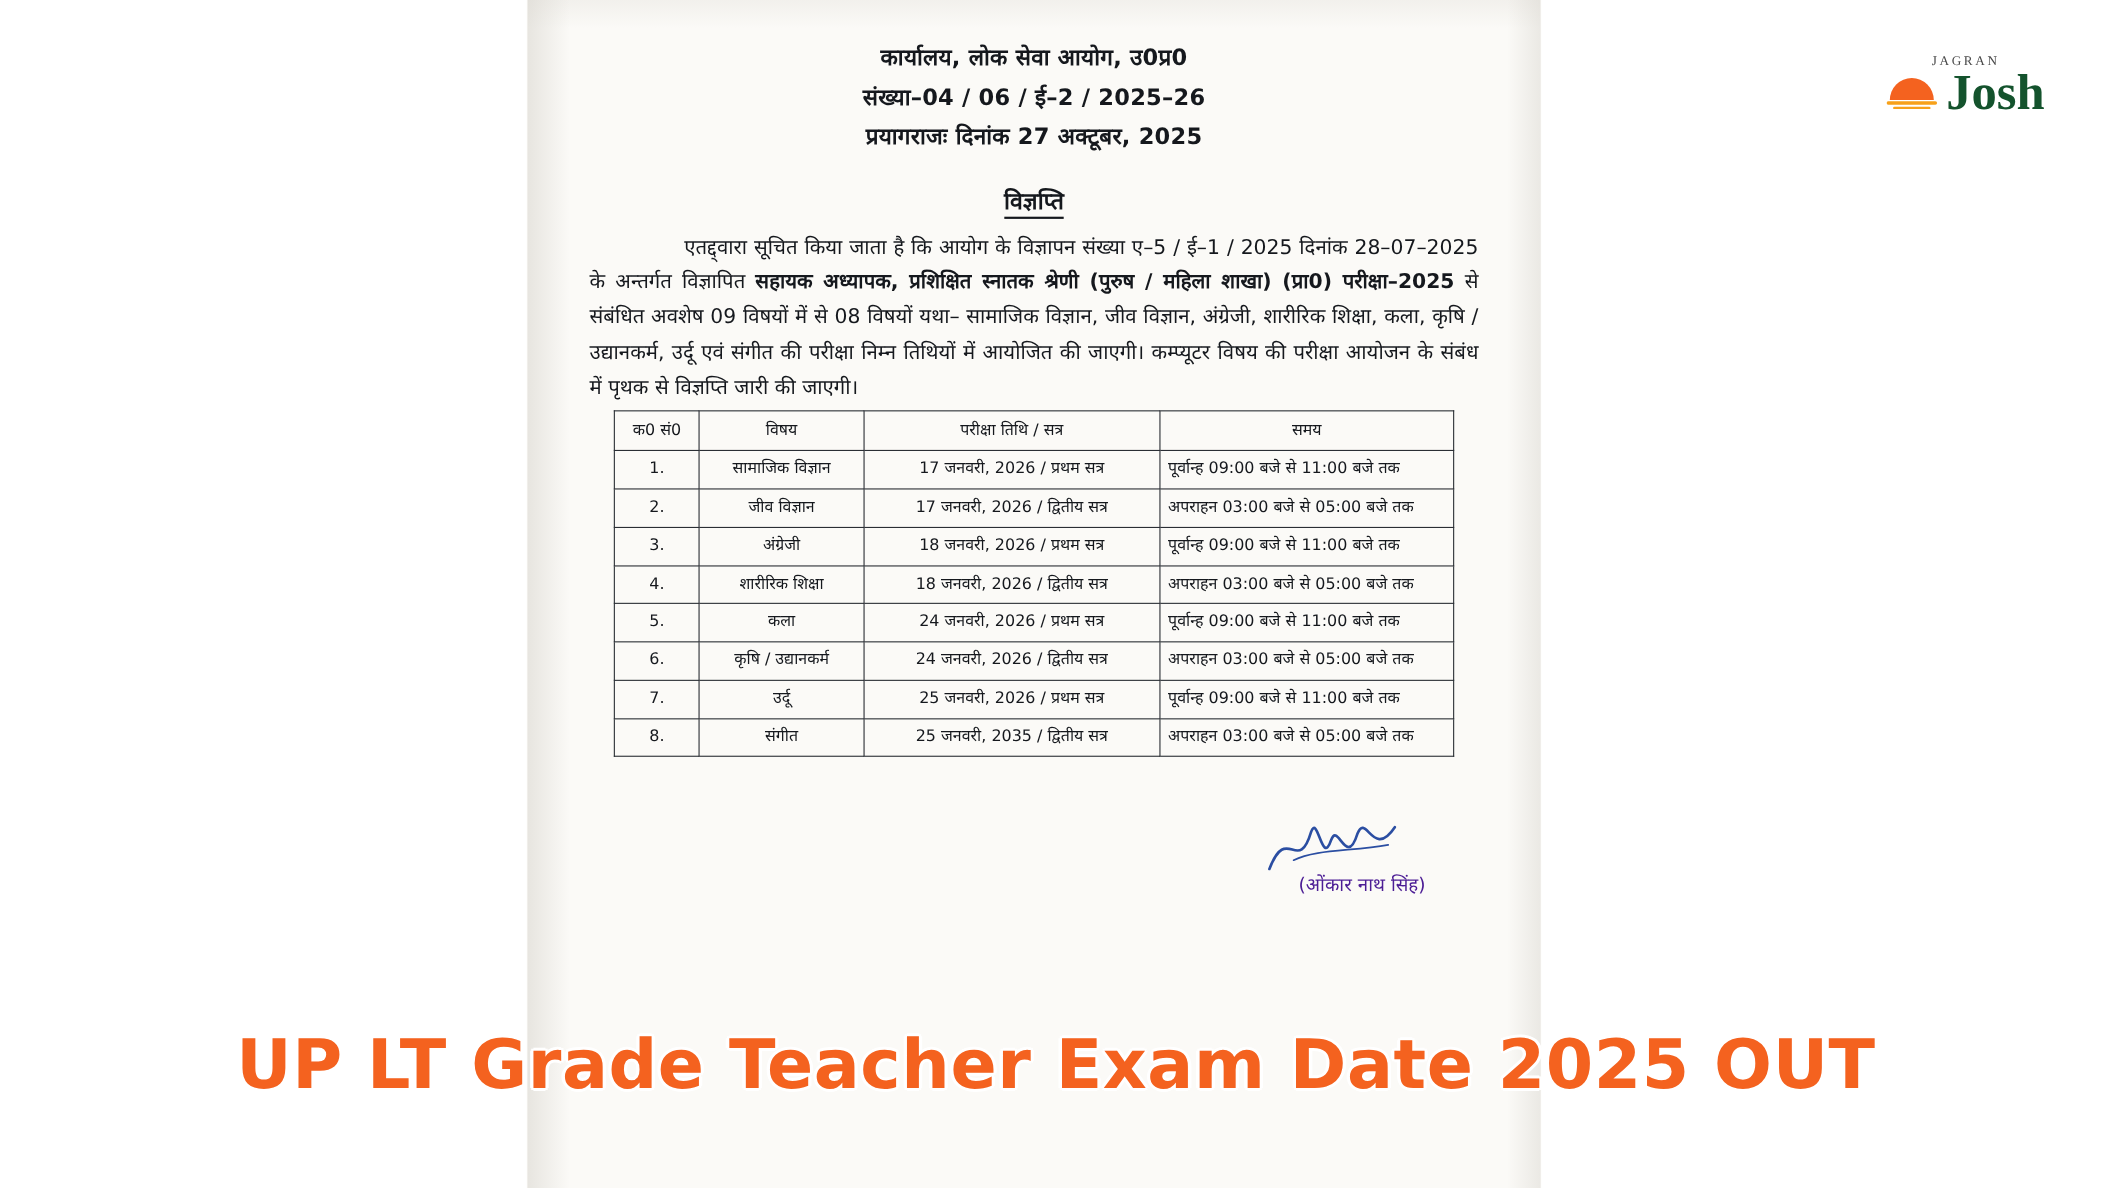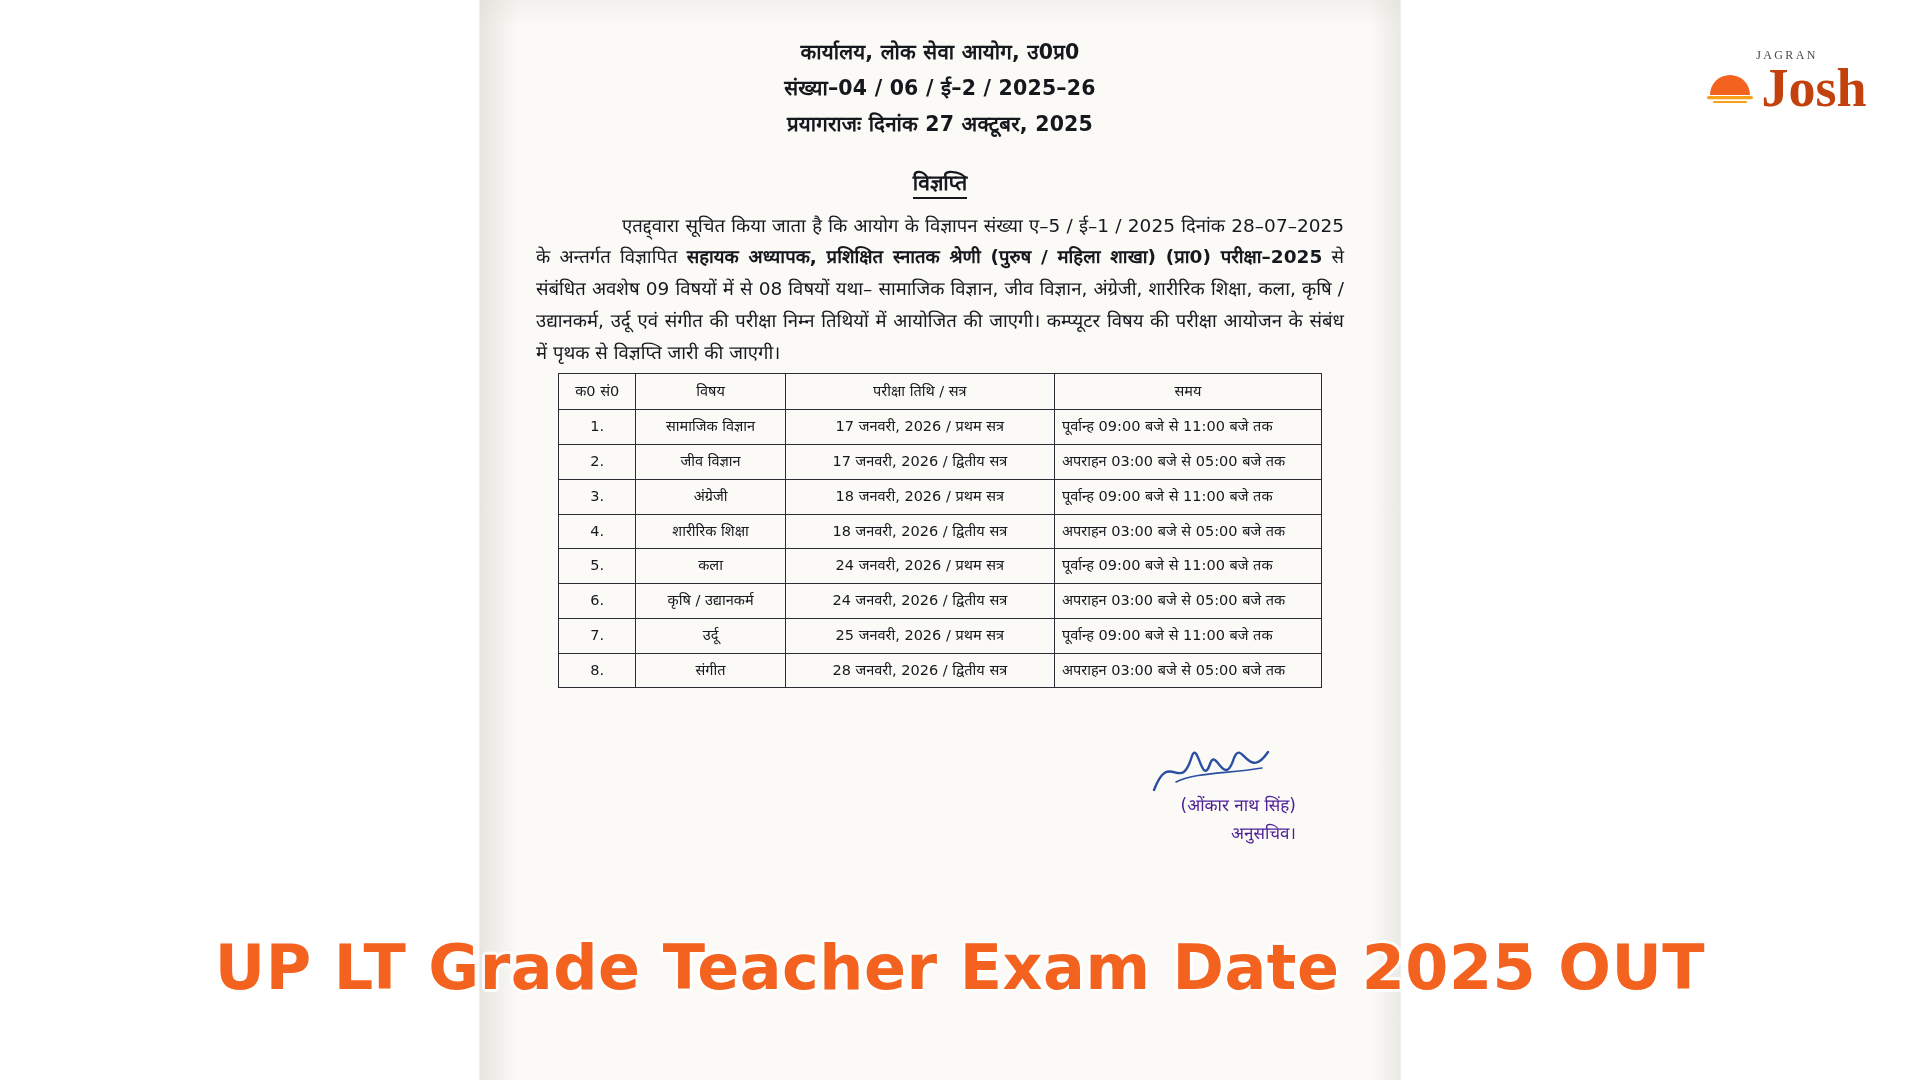--- a/index.html
+++ b/index.html
@@ -139,23 +139,23 @@
     margin-bottom: -2px;
   }
   #logo .brand-row {
     display: flex;
     align-items: center;
     justify-content: center;
     gap: 8px;
   }
   #logo .brand-text {
     font-family: "Liberation Serif", serif;
-    font-size: 54px;
-    font-weight: 700;
-    color: #c2410c;
+    font-size: 46px;
+    font-weight: 700;
+    color: #14532d;
     line-height: 1;
   }
 
   
   #headline {
     position: absolute;
     left: 0;
     right: 0;
     bottom: 76px;
     text-align: center;
@@ -242,35 +242,34 @@
           </tr>
           <tr>
             <td class="col-sno">7.</td>
             <td class="col-sub">उर्दू</td>
             <td class="col-date">25 जनवरी, 2026 / प्रथम सत्र</td>
             <td class="col-time">पूर्वान्ह 09:00 बजे से 11:00 बजे तक</td>
           </tr>
           <tr>
             <td class="col-sno">8.</td>
             <td class="col-sub">संगीत</td>
-            <td class="col-date">28 जनवरी, 2026 / द्वितीय सत्र</td>
+            <td class="col-date">25 जनवरी, 2035 / द्वितीय सत्र</td>
             <td class="col-time">अपराहन 03:00 बजे से 05:00 बजे तक</td>
           </tr>
         </tbody>
       </table>
 
       <div class="sign-block">
         <div class="sign-scribble">
           <svg width="150" height="62" viewBox="0 0 150 62" fill="none" aria-hidden="true">
             <path d="M18 52 C34 10, 44 58, 56 18 C62 2, 66 50, 74 26 C80 8, 88 52, 98 20 C106 0, 112 44, 132 14" stroke="#2b4ea2" stroke-width="2.4" fill="none" stroke-linecap="round"></path>
             <path d="M40 44 C60 34, 92 36, 126 30" stroke="#2b4ea2" stroke-width="1.6" fill="none" stroke-linecap="round"></path>
           </svg>
         </div>
         <div>(ओंकार नाथ सिंह)</div>
-        <div>अनुसचिव।</div>
       </div>
 
     </div>
   </div>
 
   <div id="logo">
     <div class="brand-top">JAGRAN</div>
     <div class="brand-row">
       <span>
         <svg width="46" height="34" viewBox="0 0 46 34" aria-hidden="true">

